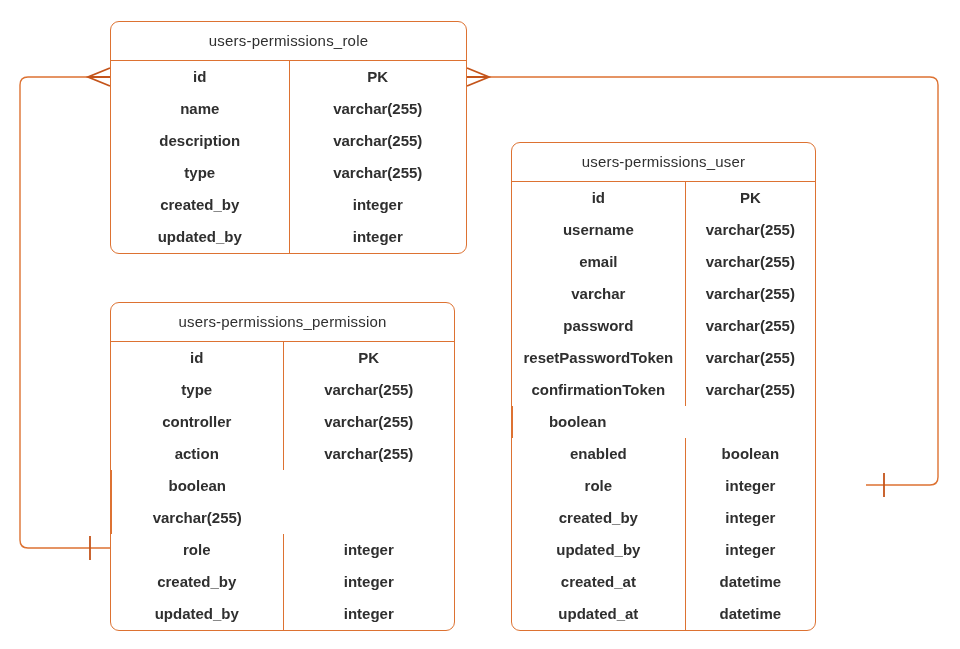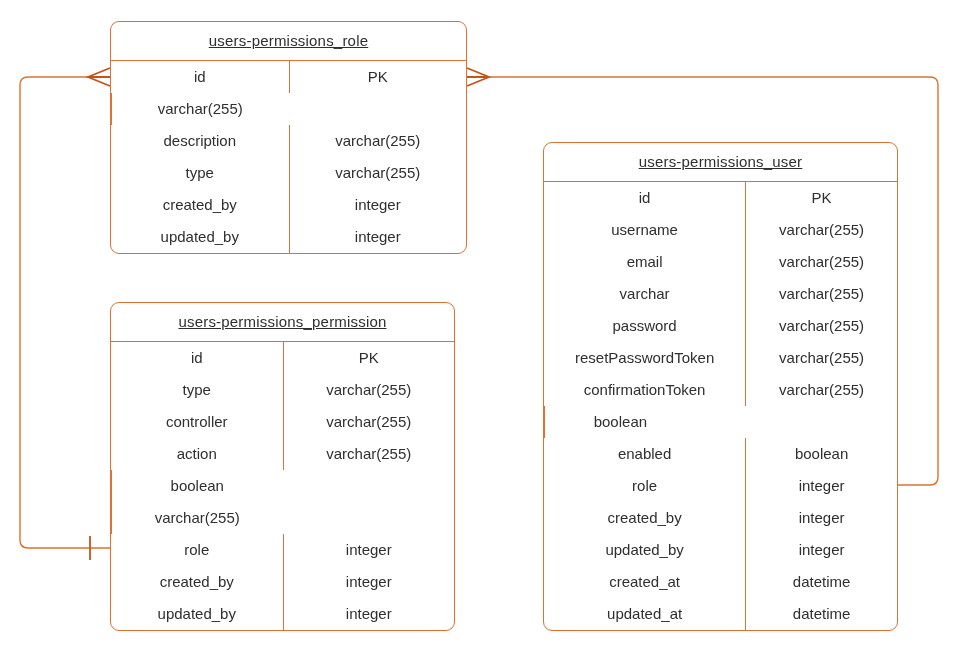--- a/index.html
+++ b/index.html
@@ -43,34 +43,34 @@
   }
   .entity-title {
     height: 37.5px;
     display: flex;
     align-items: center;
     justify-content: center;
     border-bottom: 1.5px solid var(--border, #dd7232);
     font-size: 15px;
     letter-spacing: 0.2px;
     white-space: nowrap;
-    text-decoration: underline;
   }
   .trow {
     display: flex;
     height: 32px;
   }
   .cell {
     display: flex;
     align-items: center;
     justify-content: center;
     font-size: 15px;
     box-sizing: border-box;
     white-space: nowrap;
     overflow: hidden;
+    font-weight: bold;
   }
   .cell.field { width: 50%; }
   .cell.type  { width: 50%; border-left: 1.5px solid var(--border, #dd7232); }
   .t-user .cell.field { width: 57%; }
   .t-user .cell.type  { width: 43%; }
 </style>
 </head>
 <body>
 
 <div class="canvas">
@@ -91,20 +91,21 @@
   </svg>
 
   <div class="entity" style="left:110px; top:21px; width:357px;">
     <div class="entity-title">users-permissions_role</div>
     <div>
         <div class="trow">
           <div class="cell field">id</div>
           <div class="cell type">PK</div>
         </div>
         <div class="trow">
+          <div class="cell field">name</div>
           <div class="cell type">varchar(255)</div>
         </div>
         <div class="trow">
           <div class="cell field">description</div>
           <div class="cell type">varchar(255)</div>
         </div>
         <div class="trow">
           <div class="cell field">type</div>
           <div class="cell type">varchar(255)</div>
         </div>
@@ -152,21 +153,21 @@
           <div class="cell field">created_by</div>
           <div class="cell type">integer</div>
         </div>
         <div class="trow">
           <div class="cell field">updated_by</div>
           <div class="cell type">integer</div>
         </div>
       </div>
   </div>
 
-  <div class="entity t-user" style="left:511px; top:142px; width:355px;margin-left:32px;">
+  <div class="entity t-user" style="left:511px; top:142px; width:305px;">
     <div class="entity-title">users-permissions_user</div>
     <div>
         <div class="trow">
           <div class="cell field">id</div>
           <div class="cell type">PK</div>
         </div>
         <div class="trow">
           <div class="cell field">username</div>
           <div class="cell type">varchar(255)</div>
         </div>

